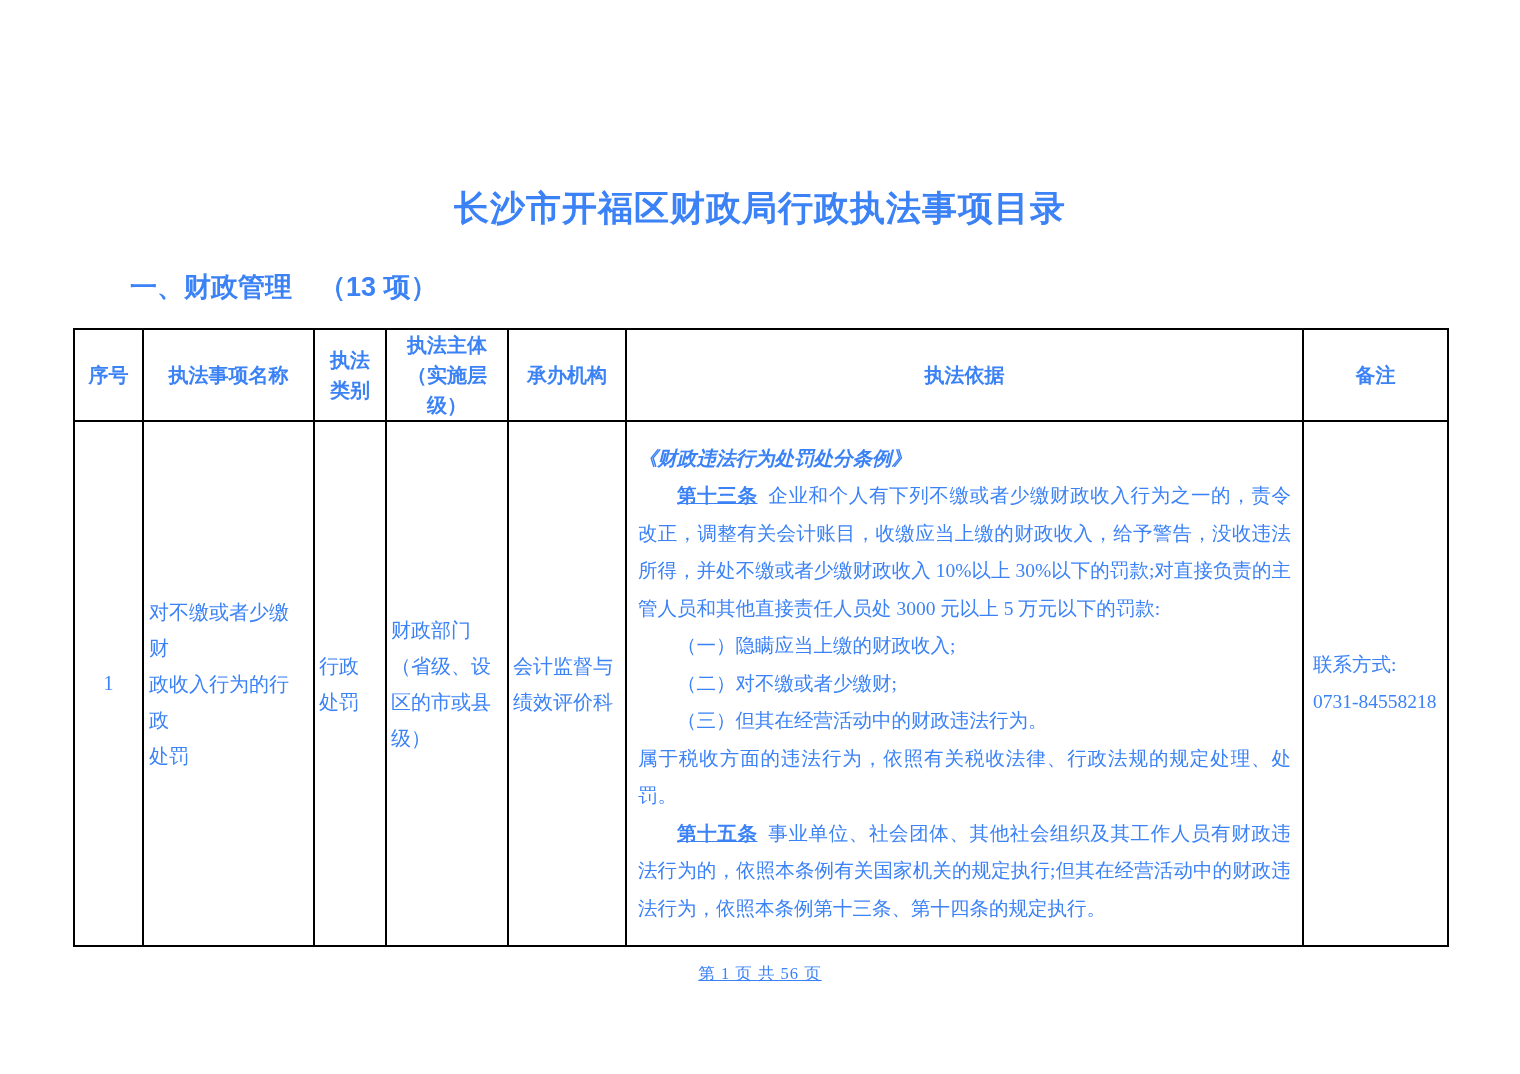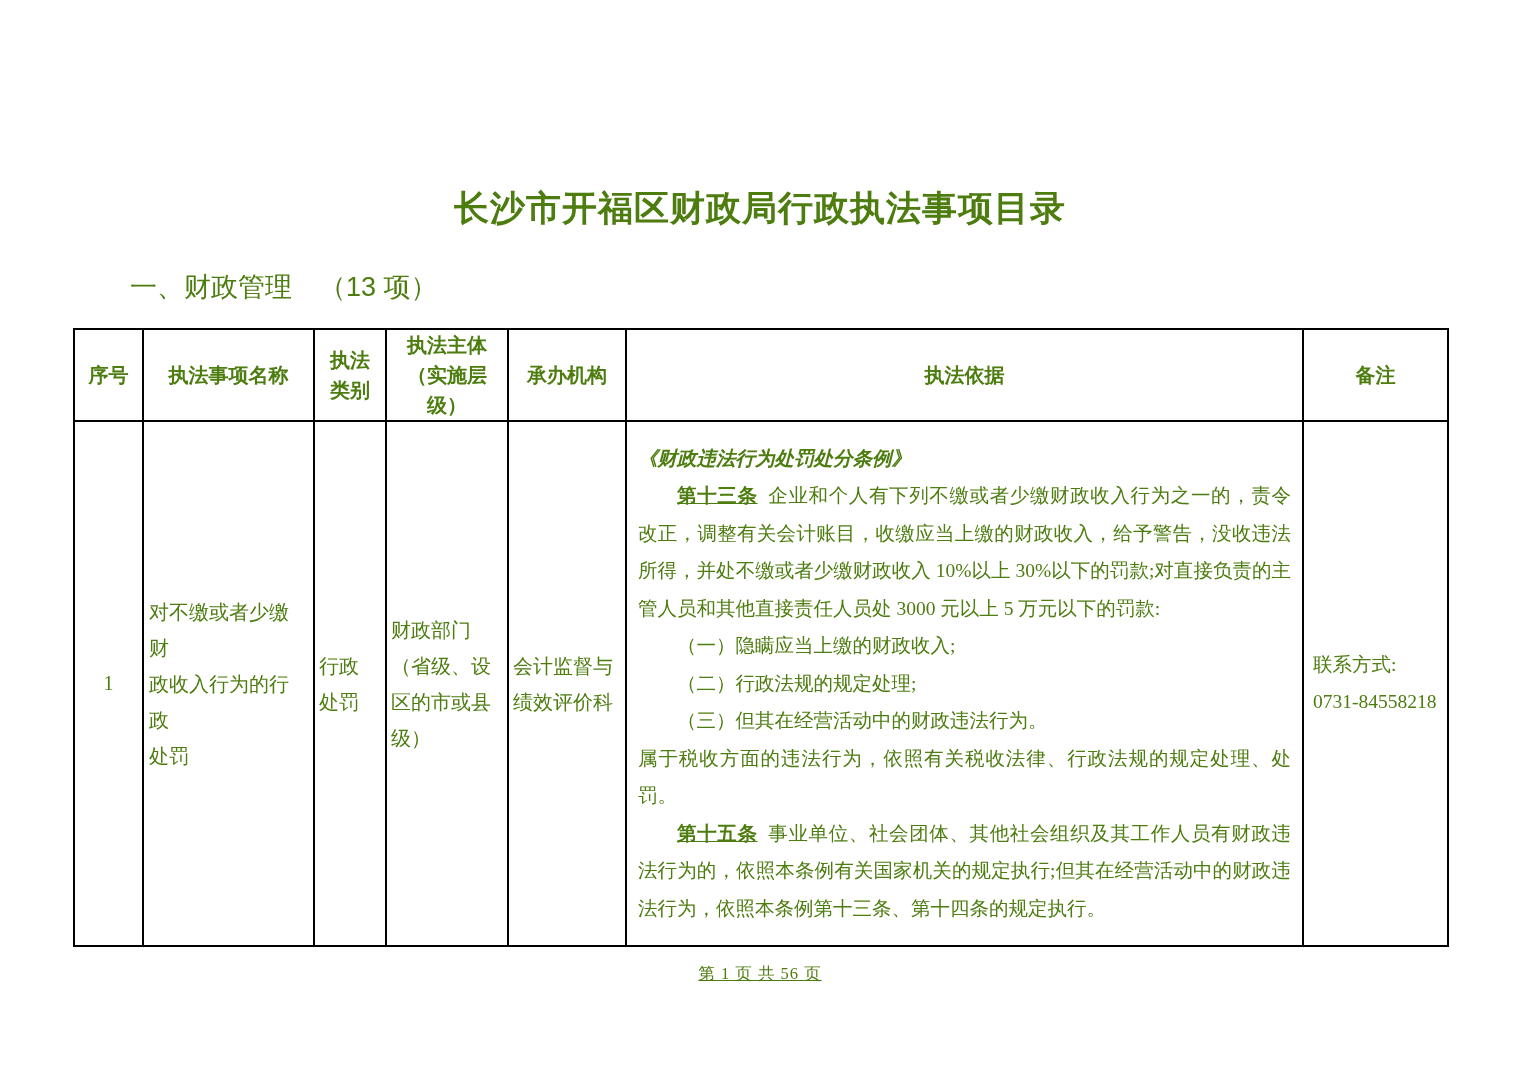--- a/index.html
+++ b/index.html
@@ -1,36 +1,36 @@
 <!DOCTYPE html>
 <html><head>
 <meta charset="utf-8">
 <style>
   * { box-sizing: border-box; }
   html, body { margin: 0; padding: 0; background: #ffffff; }
   .page {
     width: 1520px; height: 1074px;
-    background: #ffffff; color: #4d7c0f;
+    background: #ffffff; color: #3b82f6;
     font-family: "Liberation Serif", serif;
     padding: 186px 73px 0 73px;
     overflow: hidden;
   }
   .doc-title {
     margin: 0;
     font-family: "Liberation Sans", sans-serif;
     font-weight: bold;
     font-size: 35px;
     line-height: 44px;
     text-align: center;
     letter-spacing: 1px;
   }
   .section-heading {
     margin: 40px 0 0 57px;
     font-family: "Liberation Sans", sans-serif;
-    font-weight: normal;
+    font-weight: bold;
     font-size: 27px;
     line-height: 34px;
   }
   table.catalog {
     border-collapse: collapse;
     table-layout: fixed;
     width: 1374px;
     margin-top: 24px;
   }
   table.catalog th, table.catalog td {
@@ -132,21 +132,21 @@
 （省级、设
 区的市或县
 级）</td>
         <td class="c-center">会计监督与
 绩效评价科</td>
         <td class="c-legal">
           <div class="legal-block">
             <p class="reg-title">《财政违法行为处罚处分条例》</p>
             <p class="indent"><b class="lead">第十三条</b><span>企业和个人有下列不缴或者少缴财政收入行为之一的，责令改正，调整有关会计账目，收缴应当上缴的财政收入，给予警告，没收违法所得，并处不缴或者少缴财政收入 10%以上 30%以下的罚款;对直接负责的主管人员和其他直接责任人员处 3000 元以上 5 万元以下的罚款:</span></p>
             <p class="indent">（一）隐瞒应当上缴的财政收入;</p>
-            <p class="indent">（二）行政法规的规定处理;</p>
+            <p class="indent">（二）对不缴或者少缴财;</p>
             <p class="indent">（三）但其在经营活动中的财政违法行为。</p>
             <p>属于税收方面的违法行为，依照有关税收法律、行政法规的规定处理、处罚。</p>
             <p class="indent"><b class="lead">第十五条</b><span>事业单位、社会团体、其他社会组织及其工作人员有财政违法行为的，依照本条例有关国家机关的规定执行;但其在经营活动中的财政违法行为，依照本条例第十三条、第十四条的规定执行。</span></p>
           </div>
         </td>
         <td class="c-remark">联系方式:
 0731-84558218</td>
       </tr>
     </tbody>
   </table>

